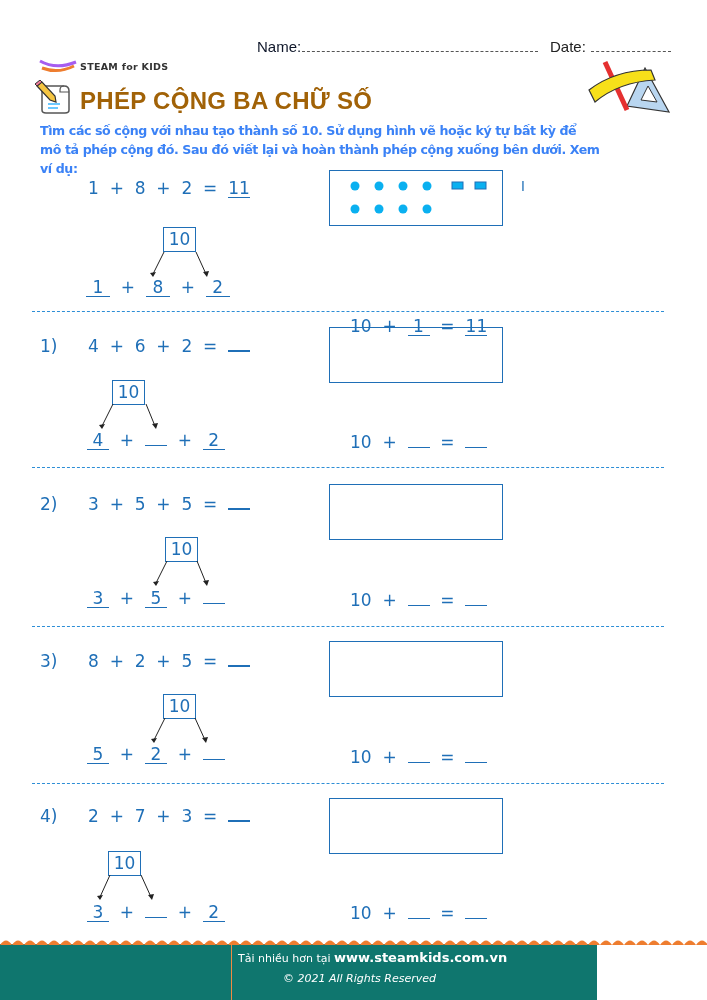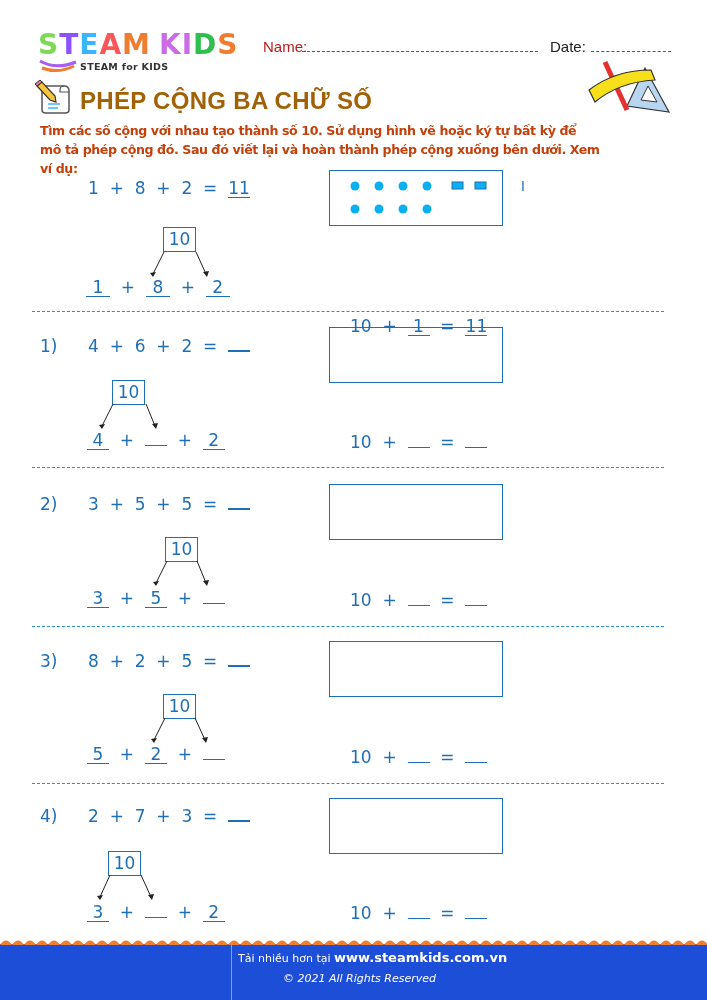--- a/index.html
+++ b/index.html
@@ -7,55 +7,52 @@
   body { position: relative; font-family: "Liberation Sans", "DejaVu Sans", sans-serif; color: #1f6fb7; }
   .abs { position: absolute; }
 
   
   .logo { left: 38px; top: 30px; width: 200px; height: 45px; }
   .logo-word { position: absolute; top: 0; left: 0; font-family: "DejaVu Sans", sans-serif; font-weight: 900; font-size: 28px; letter-spacing: 1px; line-height: 30px; white-space: nowrap; }
   .logo-word span { display: inline-block; }
   .logo-sub { position: absolute; left: 42px; top: 31px; font-family: "DejaVu Sans", sans-serif; font-weight: bold; font-size: 9.5px; color: #333; letter-spacing: 0.3px; }
   .logo-swoosh { position: absolute; left: 0; top: 28px; }
 
-  .name-label { left: 263px; top: 38px; font-size: 15px; color: #b91c1c; font-family: "Liberation Sans", sans-serif; }
+  .name-label { left: 257px; top: 38px; font-size: 15px; color: #0f172a; font-family: "Liberation Sans", sans-serif; }
   .name-line { left: 302px; top: 51px; width: 236px; border-bottom: 1px dashed #555; }
   .date-label { left: 550px; top: 38px; font-size: 15px; color: #222; }
   .date-line { left: 591px; top: 51px; width: 80px; border-bottom: 1px dashed #555; }
 
   .title-icon { left: 34px; top: 80px; }
   .title { left: 80px; top: 87px; font-size: 24px; font-weight: bold; color: #a16207; letter-spacing: 0.3px; }
   .tools-icon { left: 585px; top: 60px; }
 
-  .instructions { left: 40px; top: 121px; width: 560px; font-size: 12.6px; font-weight: bold; color: #c2410c; line-height: 19px; font-family: "DejaVu Sans", sans-serif; letter-spacing: -0.4px; }
+  .instructions { left: 40px; top: 121px; width: 560px; font-size: 12.6px; font-weight: bold; color: #3b82f6; line-height: 19px; font-family: "DejaVu Sans", sans-serif; letter-spacing: -0.4px; }
 
   .eq { font-size: 17px; color: #1f6fb7; white-space: pre; font-family: "DejaVu Sans", sans-serif; }
   .u { display: inline-block; border-bottom: 1.5px solid #1f6fb7; text-align: center; line-height: 18px; }
   .blank { display: inline-block; width: 22px; border-bottom: 2px solid #1f6fb7; height: 14px; vertical-align: baseline; }
   .blank-thin { display: inline-block; width: 22px; border-bottom: 1px solid #1f6fb7; height: 14px; }
   .idx { font-size: 17px; font-family: "DejaVu Sans", sans-serif; }
 
   .ten-box { border: 1.5px solid #1f6fb7; font-size: 17px; width: 33px; height: 25px; line-height: 22px; text-align: center; font-family: "DejaVu Sans", sans-serif; }
   .draw-box { border: 1.5px solid #1f6fb7; width: 174px; height: 56px; }
   .sep { left: 32px; width: 632px; border-top: 1.5px dashed #2d8ed6; height: 0; }
 
-  .footer { left: 0; top: 944px; width: 707px; height: 56px; background: #1d4ed8; }
+  .footer { left: 0; top: 944px; width: 597px; height: 56px; background: #0f766e; }
   .footer-scallop { position: absolute; left: 0; top: -7px; }
   .footer-line1 { position: absolute; left: 238px; top: 6px; font-size: 11px; color: #fff; font-family: "DejaVu Sans", sans-serif; }
   .footer-line1 b { font-size: 13px; }
   .footer-line2 { position: absolute; left: 283px; top: 28px; font-size: 11px; color: #fff; font-style: italic; font-family: "DejaVu Sans", sans-serif; }
   .footer-divider { position: absolute; left: 231px; top: 0; width: 1px; height: 56px; background: #f08a42; }
 </style>
 </head>
 <body>
 
 <div class="abs logo">
-  <div class="logo-word">
-    <span style="color:#7ed957">S</span><span style="color:#8c52ff">T</span><span style="color:#38b6ff">E</span><span style="color:#ff5757">A</span><span style="color:#ee7d2f">M</span><span style="width:8px"></span><span style="color:#cb6ce6">K</span><span style="color:#cb6ce6">I</span><span style="color:#2ebf4f">D</span><span style="color:#ee7d2f">S</span>
-  </div>
   <svg class="logo-swoosh" width="40" height="16">
     <path d="M2 3 Q 18 12 38 4" stroke="#a65df0" stroke-width="3" fill="none"></path>
     <path d="M4 10 Q 20 16 36 8" stroke="#ee7d2f" stroke-width="3" fill="none"></path>
   </svg>
   <div class="logo-sub">STEAM for KIDS</div>
 </div>
 
 <div class="abs name-label">Name:</div>
 <div class="abs name-line"></div>
 <div class="abs date-label">Date:</div>

